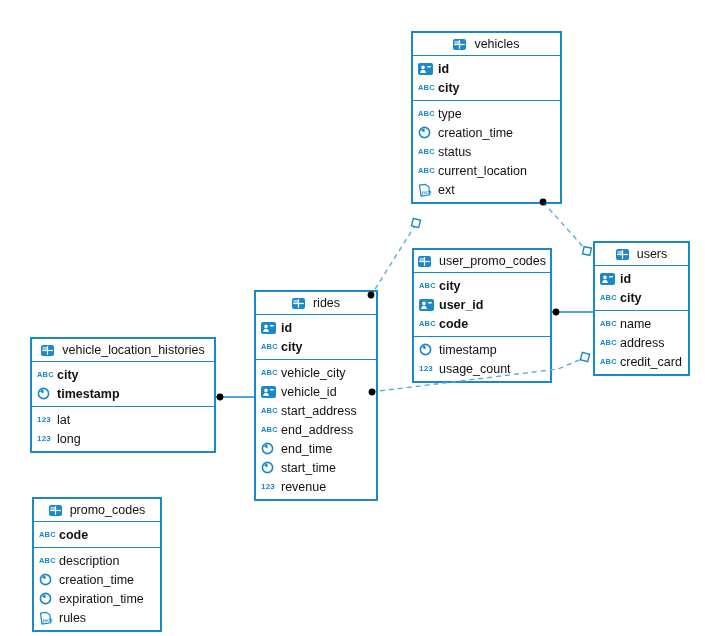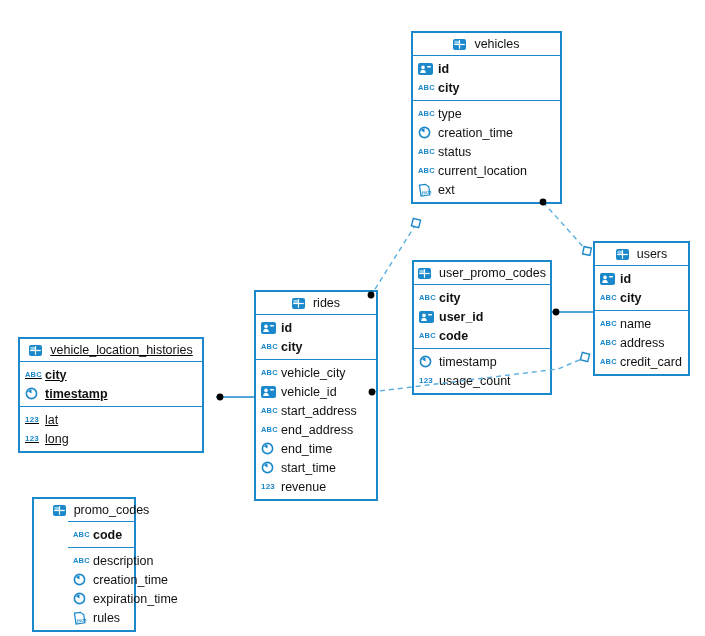--- a/index.html
+++ b/index.html
@@ -87,21 +87,21 @@
           <span class="icon">
             <svg width="13" height="14" viewBox="0 0 13 14" style="transform:rotate(-8deg)">
               <path d="M2.2 1.5 h6 l3 3 v8 h-9 z" fill="#fff" stroke="#1a88ca" stroke-width="1.2"></path>
               <text x="2.6" y="11.2" font-size="4.2" font-weight="bold" fill="#1a88ca" font-family="Liberation Sans,sans-serif">JSON</text>
             </svg>
           </span>
           <span>ext</span>
         </div>
       </div>
     </div>
-    <div class="tbl" style="left: 412px; top: 260px; width: 140px;">
+    <div class="tbl" style="left: 412px; top: 248px; width: 140px;">
       <div class="tbl-hd">
         <span class="icon">
           <svg width="13" height="11" viewBox="0 0 13 11">
             <rect width="13" height="11" rx="2" fill="#1a88ca"></rect>
             <rect x="1.5" y="1.8" width="4.6" height="3" fill="#8ecdf0"></rect>
             <rect x="1.2" y="4.9" width="10.6" height="1.2" fill="#fff"></rect>
             <rect x="5.9" y="1.2" width="1.2" height="8.6" fill="#fff"></rect>
           </svg>
         </span>
         <span>user_promo_codes</span>
@@ -281,21 +281,21 @@
           <span>start_time</span>
         </div>
         <div class="row">
           <span class="icon">
             <i class="txt-icon" style="font-size:8px">123</i>
           </span>
           <span>revenue</span>
         </div>
       </div>
     </div>
-    <div class="tbl" style="left: 18px; top: 337px; width: 186px; text-decoration: underline;">
+    <div class="tbl" style="left: 30px; top: 337px; width: 186px;">
       <div class="tbl-hd">
         <span class="icon">
           <svg width="13" height="11" viewBox="0 0 13 11">
             <rect width="13" height="11" rx="2" fill="#1a88ca"></rect>
             <rect x="1.5" y="1.8" width="4.6" height="3" fill="#8ecdf0"></rect>
             <rect x="1.2" y="4.9" width="10.6" height="1.2" fill="#fff"></rect>
             <rect x="5.9" y="1.2" width="1.2" height="8.6" fill="#fff"></rect>
           </svg>
         </span>
         <span>vehicle_location_histories</span>
@@ -325,21 +325,21 @@
           <span>lat</span>
         </div>
         <div class="row">
           <span class="icon">
             <i class="txt-icon" style="font-size:8px">123</i>
           </span>
           <span>long</span>
         </div>
       </div>
     </div>
-    <div class="tbl" style="left: 32px; top: 497px; width: 104px; padding-left: 34px;">
+    <div class="tbl" style="left: 32px; top: 497px; width: 130px;">
       <div class="tbl-hd">
         <span class="icon">
           <svg width="13" height="11" viewBox="0 0 13 11">
             <rect width="13" height="11" rx="2" fill="#1a88ca"></rect>
             <rect x="1.5" y="1.8" width="4.6" height="3" fill="#8ecdf0"></rect>
             <rect x="1.2" y="4.9" width="10.6" height="1.2" fill="#fff"></rect>
             <rect x="5.9" y="1.2" width="1.2" height="8.6" fill="#fff"></rect>
           </svg>
         </span>
         <span>promo_codes</span>

